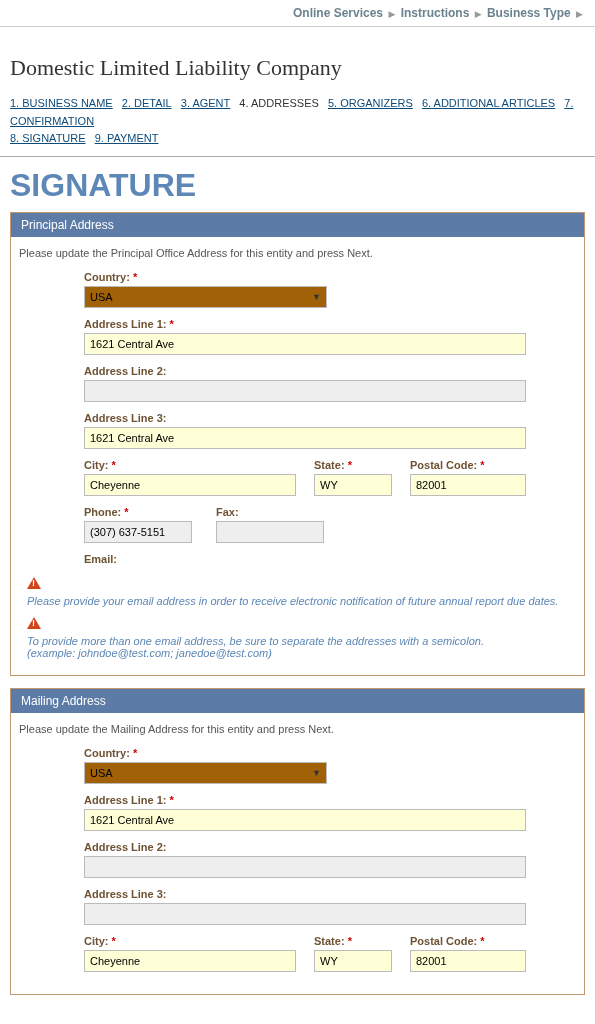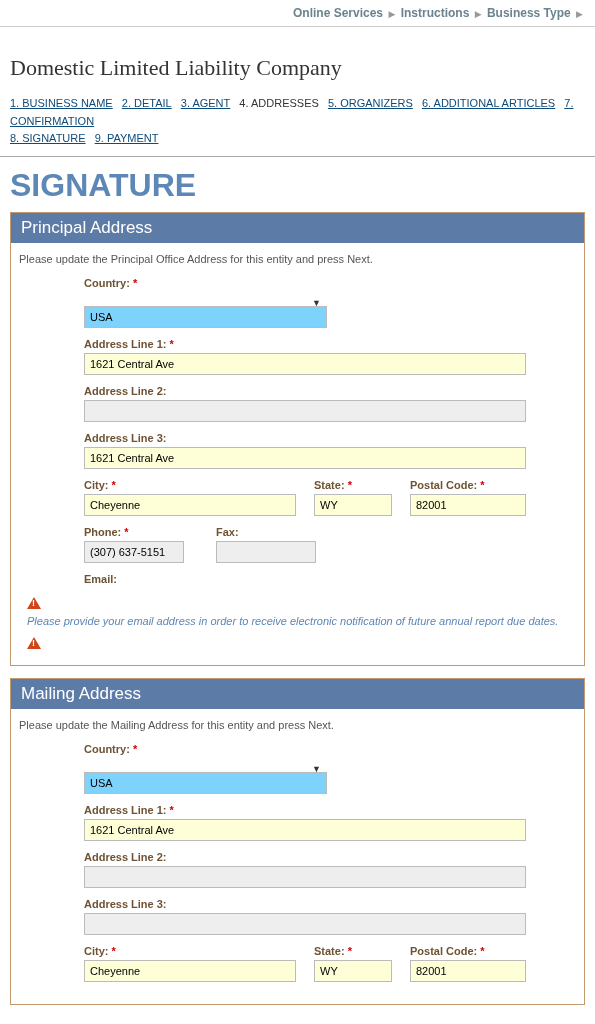--- a/index.html
+++ b/index.html
@@ -39,50 +39,50 @@
   }
   .section {
     margin: 0 10px 12px;
     border: 1px solid #c2996e;
     background: #fff;
   }
   .section-header {
     background: #5c7ba6;
     color: #fff;
     padding: 5px 10px;
-    font-size: 17px;
+    font-size: 12px;
   }
   .section-body { padding: 8px 8px 12px; }
   .instr { font-size: 11px; color: #555; margin: 2px 0 12px; }
   .fields { padding-left: 65px; padding-right: 50px; }
   .row { margin-bottom: 10px; }
   .label { font-size: 11px; font-weight: bold; color: #6e5233; margin-bottom: 3px; }
   .req { color: #c00; }
   input.field, select.field {
     width: 100%;
     padding: 4px 5px;
     font-size: 11px;
     border: 1px solid #bbb;
     background: #feffd7;
     font-family: inherit;
     outline: none;
   }
   input.plain { background: #eee; }
-  select.field { background-color: #7dd3fc; appearance: none; -webkit-appearance: none; padding-right: 18px; margin-top: 14px; }
+  select.field { background-color: #a16207; appearance: none; -webkit-appearance: none; padding-right: 18px; }
   .select-wrap { position: relative; }
   .select-wrap::after {
     content: "▼"; font-size: 9px; position: absolute; right: 6px; top: 6px; color:#333; pointer-events:none;
   }
   .cols { display: flex; gap: 18px; }
   .col { flex: 1; }
   .col.sm { flex: 0 0 78px; }
   .col.md { flex: 0 0 116px; }
   .col-half { flex: 0 0 118px; }
   .phone-row { display:flex; gap: 14px; }
-  .phone-row .col-half input { width: 100px; }
+  .phone-row .col-half input { width: 108px; }
   .warn { display: flex; gap: 6px; margin: 8px 8px 4px; font-style: italic; color: #5c87b6; font-size: 11px; flex-direction: column; }
   .warn-icon {
     width: 0; height: 0;
     border-left: 7px solid transparent;
     border-right: 7px solid transparent;
     border-bottom: 12px solid #d34418;
     flex-shrink: 0;
     margin-top: 2px;
     position: relative;
   }
@@ -180,20 +180,21 @@
       <div class="row">
         <div class="label">Email:</div>
       </div>
     </div>
     <div class="warn">
       <span class="warn-icon"></span>
       <span>Please provide your email address in order to receive electronic notification of future annual report due dates.</span>
     </div>
     <div class="warn">
       <span class="warn-icon"></span>
+      <span><span>To provide more than one email address, be sure to separate the addresses with a semicolon.</span><br><span>(example: johndoe@test.com; janedoe@test.com)</span></span>
     </div>
   </div>
 </div>
 
 <div class="section">
   <div class="section-header">Mailing Address</div>
   <div class="section-body">
     <div class="instr">Please update the Mailing Address for this entity and press Next.</div>
     <div class="fields">
       <div class="row">

